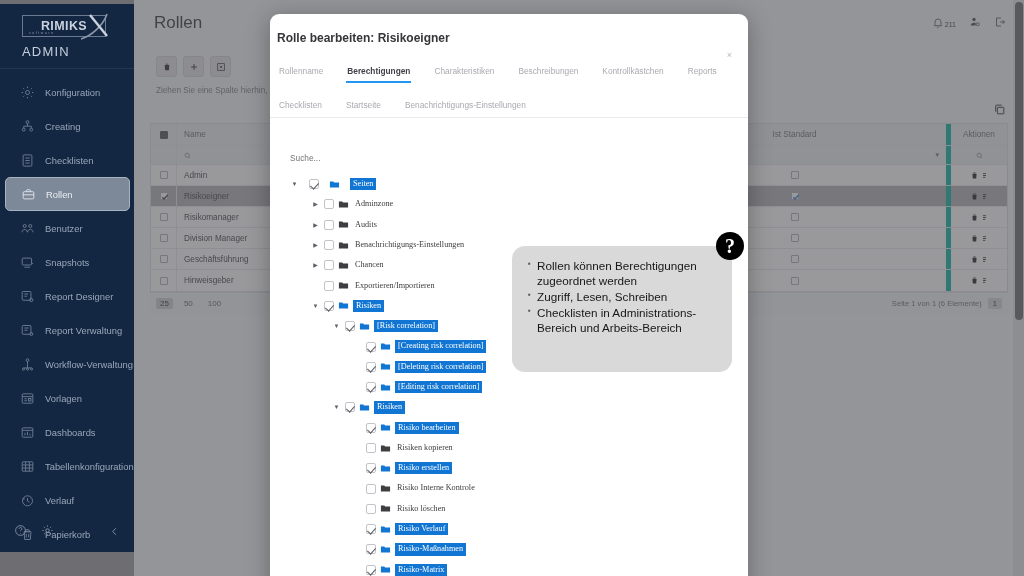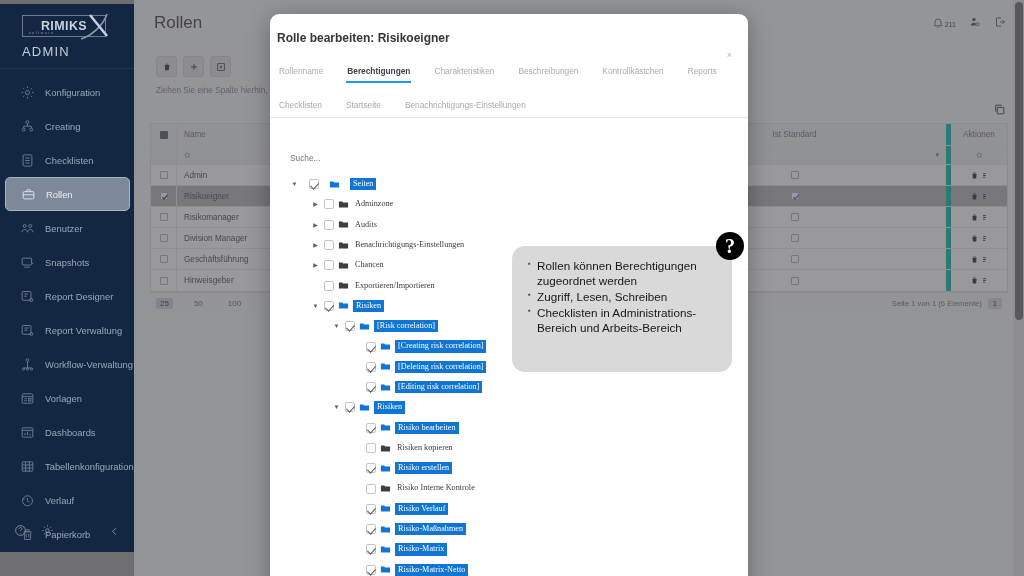--- a/index.html
+++ b/index.html
@@ -105,21 +105,21 @@
     width: 8px; height: 8px; border: 1px solid #b2b3b8; background: #fff;
     display: inline-block; border-radius: 1px;
   }
   .mini-chk.on { background: #fff; }
   .mini-chk.hdr { background: #5a5a60; border-color: #5a5a60; }
   .act-icons { display: flex; gap: 2px; align-items: center; color: #2c2c30; }
   .grid-foot {
     display: flex; align-items: center; height: 22px; padding: 0 6px;
     background: #f2f3f4; border-top: 1px solid #e3e4e6;
   }
-  .pg-size { display: flex; gap: 17px; align-items: center; }
+  .pg-size { display: flex; gap: 7px; align-items: center; }
   .pg-b { font-size: 8px; color: #6d6d73; padding: 1px 4px; border-radius: 2px; }
   .pg-b.sel { background: #cfd0d4; color: #3c3c41; }
   .foot-sp { flex: 1; }
   .pg-info { font-size: 7.6px; color: #77777d; margin-right: 6px; }
   .pg-num {
     font-size: 7.6px; background: #d5d6da; color: #45454a;
     padding: 1px 5px; border-radius: 2px;
   }
   .copy-ico-row { display: flex; justify-content: flex-end; padding: 2px 2px 3px 0; }
 
@@ -773,20 +773,30 @@
           <span class="tchk"></span>
           <span class="folder">
             <svg width="11" height="11" viewBox="0 0 24 24" fill="#3d3d42">
               <path d="M2 5.5h7.4l1.6 2.2H22v11H2z"></path>
             </svg>
           </span>
           <span class="tlabel">Risiko Interne Kontrole</span>
         </div>
         <div class="tnode" style="padding-left: 63px;">
           <span class="caret spacer"></span>
+          <span class="tchk"></span>
+          <span class="folder">
+            <svg width="11" height="11" viewBox="0 0 24 24" fill="#3d3d42">
+              <path d="M2 5.5h7.4l1.6 2.2H22v11H2z"></path>
+            </svg>
+          </span>
+          <span class="tlabel">Risiko löschen</span>
+        </div>
+        <div class="tnode" style="padding-left: 63px;">
+          <span class="caret spacer"></span>
           <span class="tchk checked"></span>
           <span class="folder">
             <svg width="11" height="11" viewBox="0 0 24 24" fill="#1175d3">
               <path d="M2 5.5h7.4l1.6 2.2H22v11H2z"></path>
             </svg>
           </span>
           <span class="tlabel sel">Risiko Verlauf</span>
         </div>
         <div class="tnode" style="padding-left: 63px;">
           <span class="caret spacer"></span>

